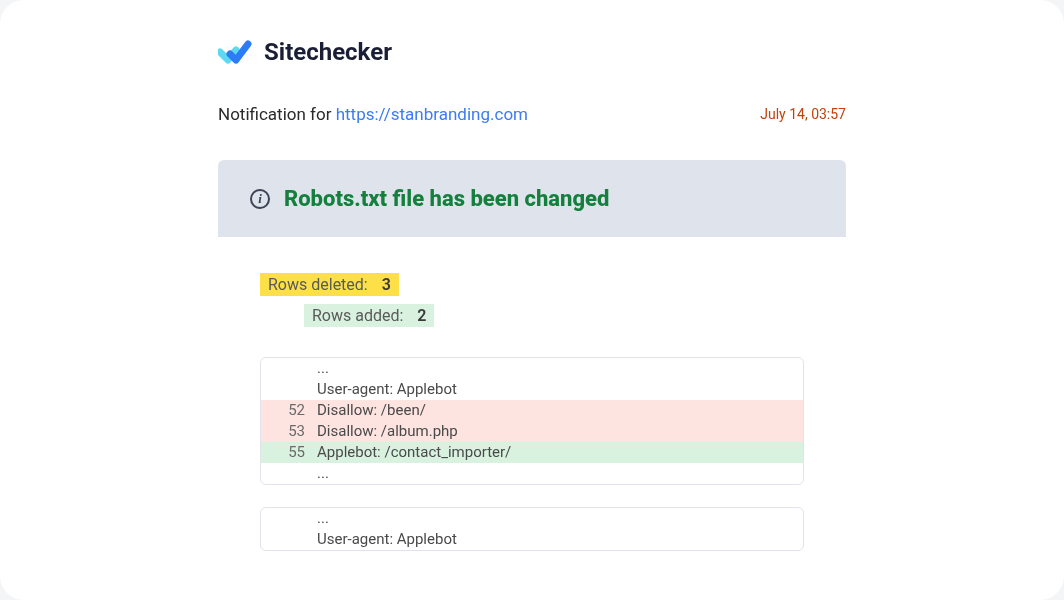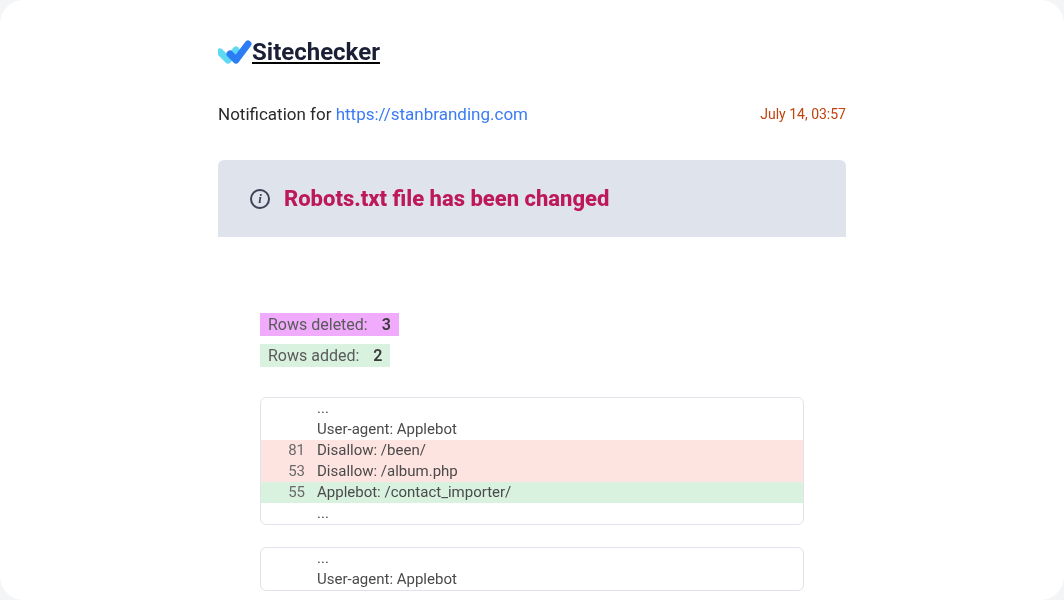--- a/index.html
+++ b/index.html
@@ -23,22 +23,22 @@
       position: relative;
       overflow: hidden;
     }
     .content-wrap {
       width: 628px;
       margin: 0 auto;
     }
     .brand {
       display: flex;
       align-items: center;
+      gap: 12px;
       margin-bottom: 38px;
-      text-decoration: underline;
     }
     .brand-logo {
       width: 34px;
       height: 28px;
       position: relative;
     }
     .brand-name {
       font-size: 24px;
       font-weight: 700;
       color: #1a1f36;
@@ -83,40 +83,40 @@
     .alert-icon-inner {
       font-size: 13px;
       font-weight: 700;
       color: #3c4257;
       font-family: Georgia, serif;
       font-style: italic;
     }
     .alert-title {
       font-size: 22px;
       font-weight: 800;
-      color: #be185d;
+      color: #15803d;
     }
     .alert-body {
       background: #ffffff;
       padding: 36px 42px 20px 42px;
     }
     .stat-row {
       display: inline-block;
       padding: 2px 8px;
       margin-bottom: 8px;
       font-size: 16px;
     }
     .stat-deleted {
-      background: #f0abfc;
+      background: #fde047;
       color: #5a5a5a;
-      margin-top: 40px;
     }
     .stat-added {
       background: #d9f2e0;
       color: #5a5a5a;
+      margin-left: 44px;
     }
     .stat-label { margin-right: 10px; }
     .stat-count { font-weight: 600; color: #3a3a3a; }
     .diff-box {
       border: 1px solid #e0e3e9;
       border-radius: 6px;
       margin-top: 22px;
       overflow: hidden;
       font-size: 15px;
       color: #4a4a4a;
@@ -187,21 +187,21 @@
       <div class="diff-box" id="diff-box-1">
           <div class="diff-row">
             <div class="diff-lineno"></div>
             <div class="diff-content">...</div>
           </div>
           <div class="diff-row">
             <div class="diff-lineno"></div>
             <div class="diff-content">User-agent: Applebot</div>
           </div>
           <div class="diff-row diff-deleted">
-            <div class="diff-lineno">81</div>
+            <div class="diff-lineno">52</div>
             <div class="diff-content">Disallow: /been/</div>
           </div>
           <div class="diff-row diff-deleted">
             <div class="diff-lineno">53</div>
             <div class="diff-content">Disallow: /album.php</div>
           </div>
           <div class="diff-row diff-added">
             <div class="diff-lineno">55</div>
             <div class="diff-content">Applebot: /contact_importer/</div>
           </div>

